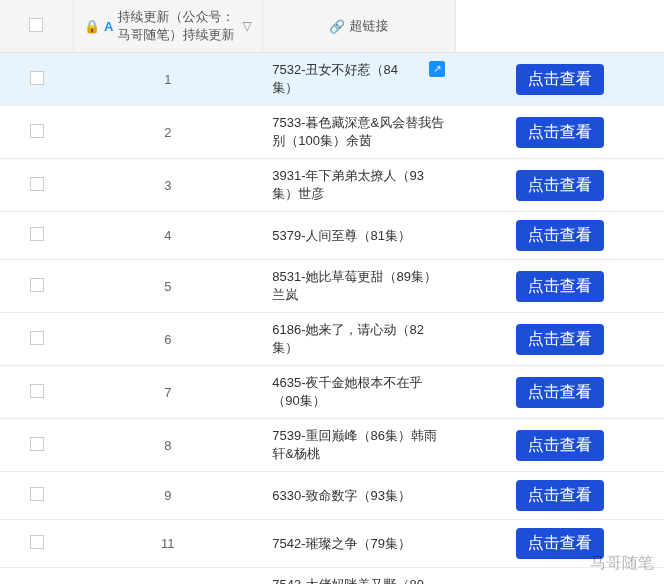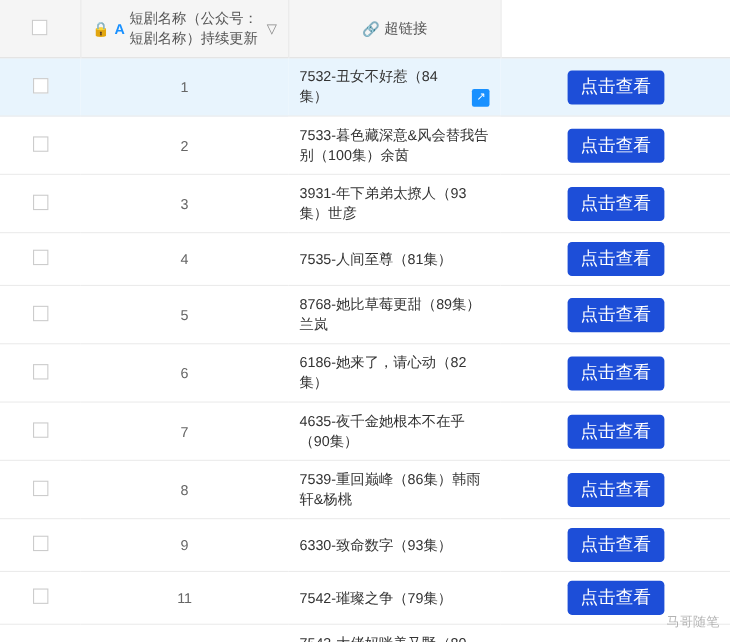--- a/index.html
+++ b/index.html
@@ -130,57 +130,57 @@
       border-radius: 2px;
       margin-left: 6px;
       vertical-align: middle;
     }
 
     .watermark {
       position: fixed;
       bottom: 10px;
       right: 10px;
       color: rgba(0,0,0,0.3);
-      font-size: 12px;
+      font-size: 16px;
       pointer-events: none;
     }
 
     .th-title-content {
       display: flex;
       align-items: center;
       gap: 4px;
     }
 
     .th-link-content {
       display: flex;
       align-items: center;
       justify-content: center;
       gap: 4px;
     }
 
     .row-first-title {
       display: flex;
-      align-items: flex-end;
+      align-items: flex-start;
     }
   </style>
 </head>
 <body>
 
 <div class="table-container">
   <table>
     <thead>
       <tr>
         <th>
           <div class="checkbox"></div>
         </th>
         <th class="title-col">
           <div class="th-title-content">
             <span style="color:#666;">🔒</span>
             <span style="color:#1890ff;font-weight:bold;">A</span>
-            <span>短剧名称（公众号：短剧名称）持续更新</span>
+            <span>持续更新（公众号：马哥随笔）持续更新</span>
             <span class="filter-icon">▽</span>
           </div>
         </th>
         <th class="link-col">
           <div class="th-link-content">
             <span style="color:#1890ff;">🔗</span>
             <span>超链接</span>
           </div>
         </th>
       </tr>
@@ -205,27 +205,27 @@
         </tr>
         <tr>
           <td class="check-col"><div class="checkbox"></div></td>
           <td class="num-col">3</td>
           <td class="title-col">3931-年下弟弟太撩人（93集）世彦</td>
           <td class="link-col"><button class="btn-view">点击查看</button></td>
         </tr>
         <tr>
           <td class="check-col"><div class="checkbox"></div></td>
           <td class="num-col">4</td>
-          <td class="title-col">7535-人间至尊（81集）</td>
+          <td class="title-col">5379-人间至尊（81集）</td>
           <td class="link-col"><button class="btn-view">点击查看</button></td>
         </tr>
         <tr>
           <td class="check-col"><div class="checkbox"></div></td>
           <td class="num-col">5</td>
-          <td class="title-col">8768-她比草莓更甜（89集）兰岚</td>
+          <td class="title-col">8531-她比草莓更甜（89集）兰岚</td>
           <td class="link-col"><button class="btn-view">点击查看</button></td>
         </tr>
         <tr>
           <td class="check-col"><div class="checkbox"></div></td>
           <td class="num-col">6</td>
           <td class="title-col">6186-她来了，请心动（82集）</td>
           <td class="link-col"><button class="btn-view">点击查看</button></td>
         </tr>
         <tr>
           <td class="check-col"><div class="checkbox"></div></td>

